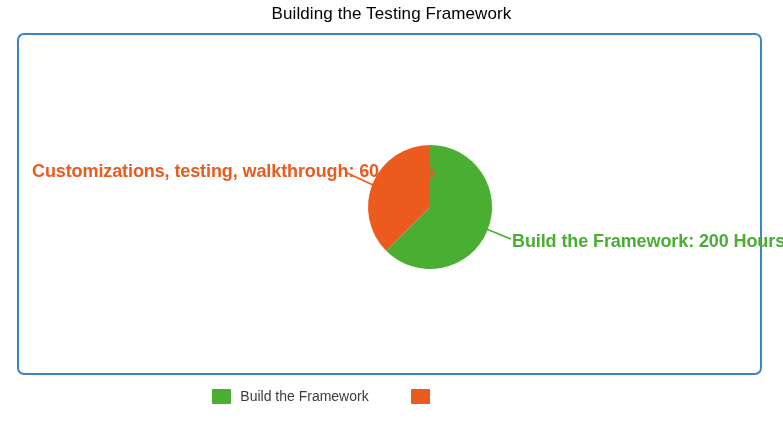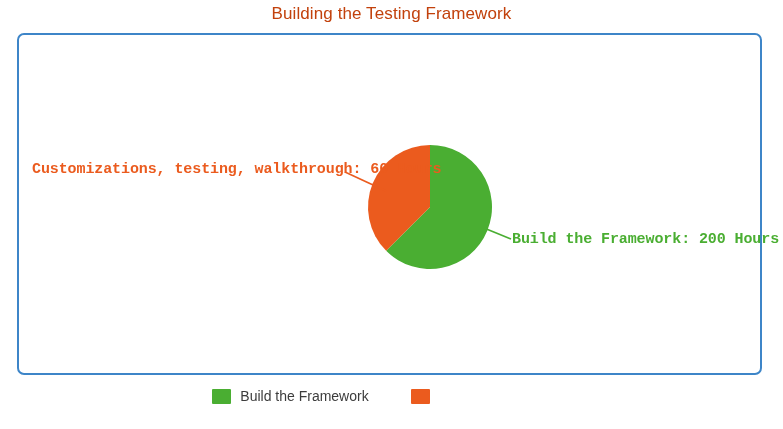--- a/index.html
+++ b/index.html
@@ -17,21 +17,21 @@
   }
 
   #chart-title {
     position: absolute;
     left: 0;
     top: 4px;
     width: 783px;
     text-align: center;
     font-size: 17px;
     font-weight: 400;
-    color: #c2410c;
+    color: #000000;
     letter-spacing: 0.1px;
   }
 
   #plot-frame {
     position: absolute;
     left: 17px;
     top: 33px;
     width: 745px;
     height: 342px;
     border: 2px solid #3d85c8;
@@ -48,25 +48,24 @@
     height: 429px;
     pointer-events: none;
   }
 
   .pie-slice { pointer-events: auto; }
 
   .leader-line { fill: none; stroke-width: 1.6px; }
 
   .slice-label {
     position: absolute;
-    font-size: 15px;
+    font-size: 18px;
     font-weight: bold;
     white-space: nowrap;
     letter-spacing: -0.1px;
-    font-family: Liberation Mono, monospace;
   }
   #label-customizations {
     left: 32px;
     top: 161px;
     color: #eb5b1e;
   }
   #label-build {
     left: 512px;
     top: 231px;
     color: #4aae32;

